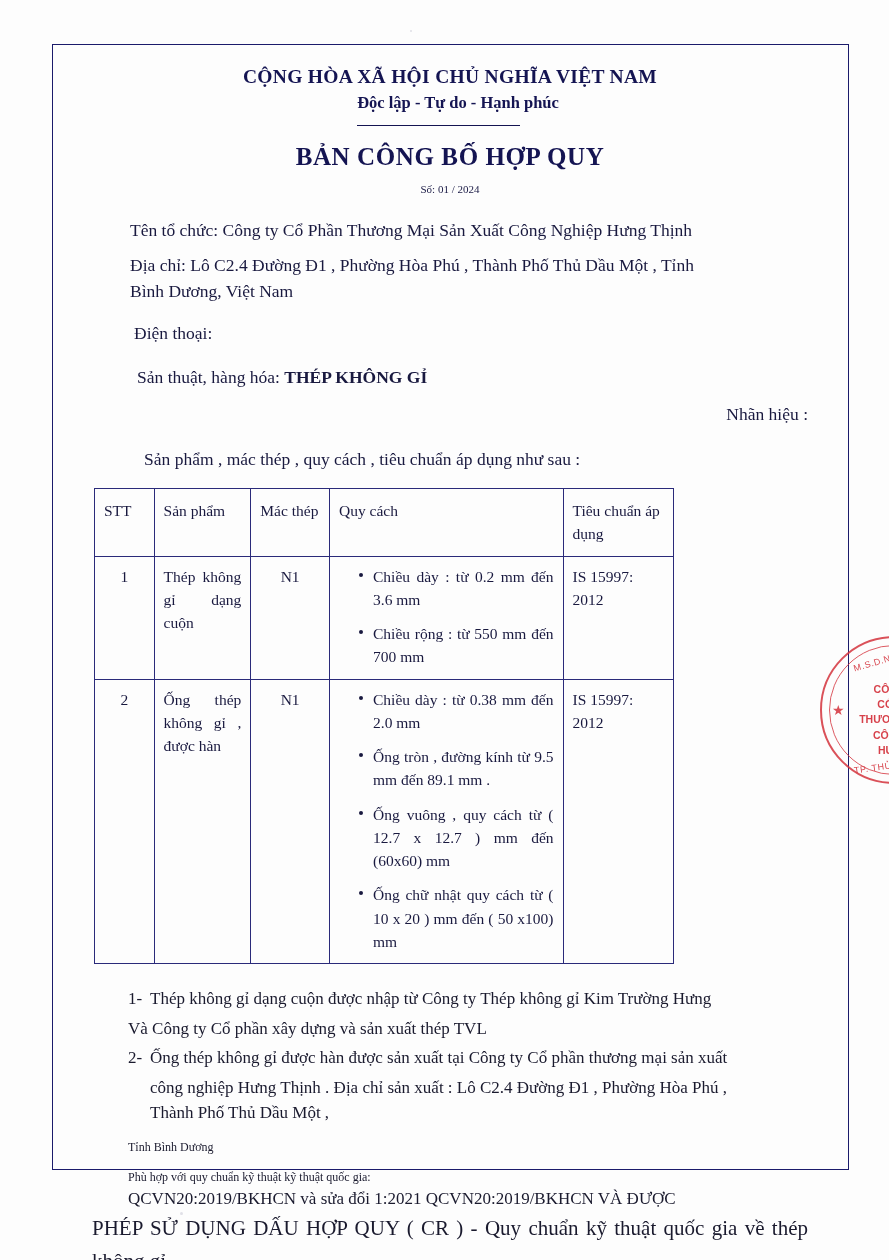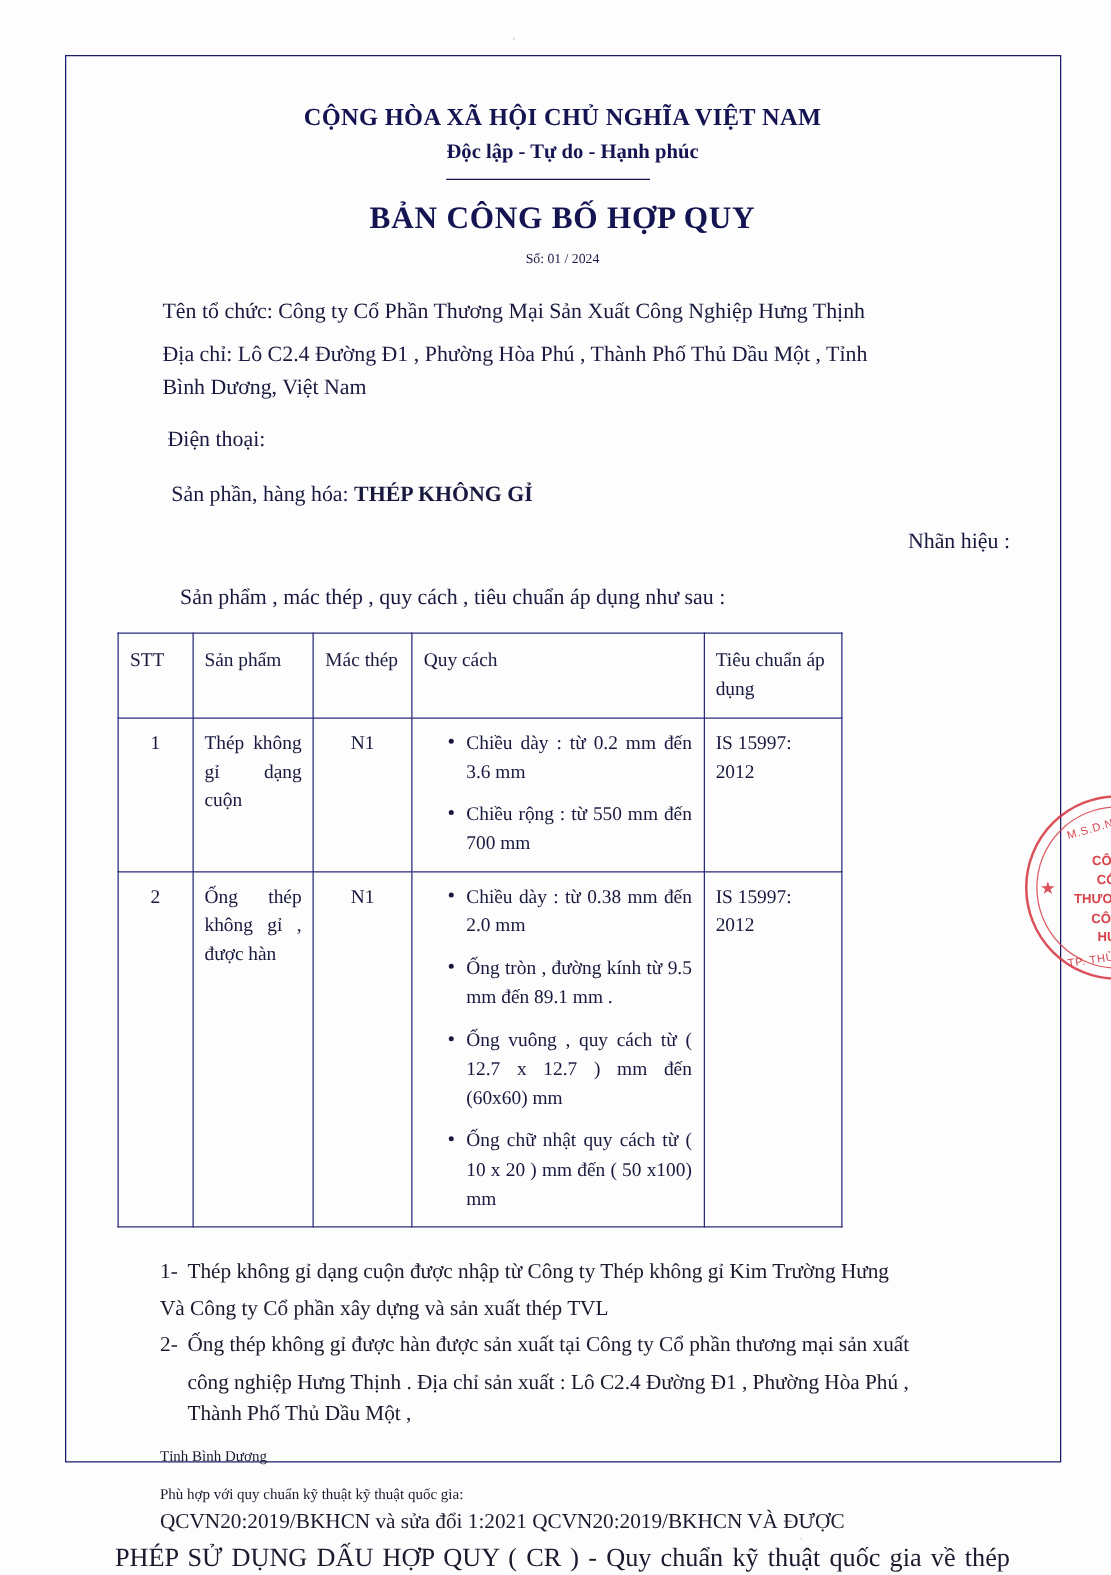--- a/index.html
+++ b/index.html
@@ -37,21 +37,21 @@
     top: 60px;
     width: 760px;
     box-sizing: border-box;
     padding: 0 22px;
   }
   .center { text-align: center; }
   .natl-title {
     font-weight: bold;
     font-size: 19.5px;
     letter-spacing: 0.3px;
-    margin-top: 24px;
+    margin-top: 6px;
     color: #141452;
   }
   .natl-sub {
     font-weight: bold;
     font-size: 16.5px;
     margin-top: 5px;
     color: #141452;
   }
   .natl-sub span.u {
     border-bottom: 1.4px solid #141452;
@@ -229,21 +229,21 @@
     <div class="center doc-title">BẢN CÔNG BỐ HỢP QUY</div>
     <div class="center doc-number">Số: 01 / 2024</div>
 
     <div class="para p-org"><span>Tên tổ chức: </span><span>Công ty Cổ Phần Thương Mại Sản Xuất Công Nghiệp Hưng Thịnh</span></div>
 
     <div class="para p-addr"><span>Địa chỉ: </span><span>Lô C2.4 Đường Đ1 , Phường Hòa Phú , Thành Phố Thủ Dầu Một , Tỉnh</span></div>
     <div class="para" style="margin-left:38px;margin-top:0">Bình Dương, Việt Nam</div>
 
     <div class="para p-phone">Điện thoại:</div>
 
-    <div class="para p-prod"><span>Sản phần, hàng hóa: </span><span class="bold">THÉP KHÔNG GỈ</span></div>
+    <div class="para p-prod"><span>Sản thuật, hàng hóa: </span><span class="bold">THÉP KHÔNG GỈ</span></div>
 
     <div class="para p-brand">Nhãn hiệu :</div>
 
     <div class="para p-intro">Sản phẩm , mác thép , quy cách , tiêu chuẩn áp dụng như sau :</div>
 
     <table class="spec">
       <thead>
         <tr>
           <th class="col-stt">STT</th>
           <th class="col-prod">Sản phẩm</th>

